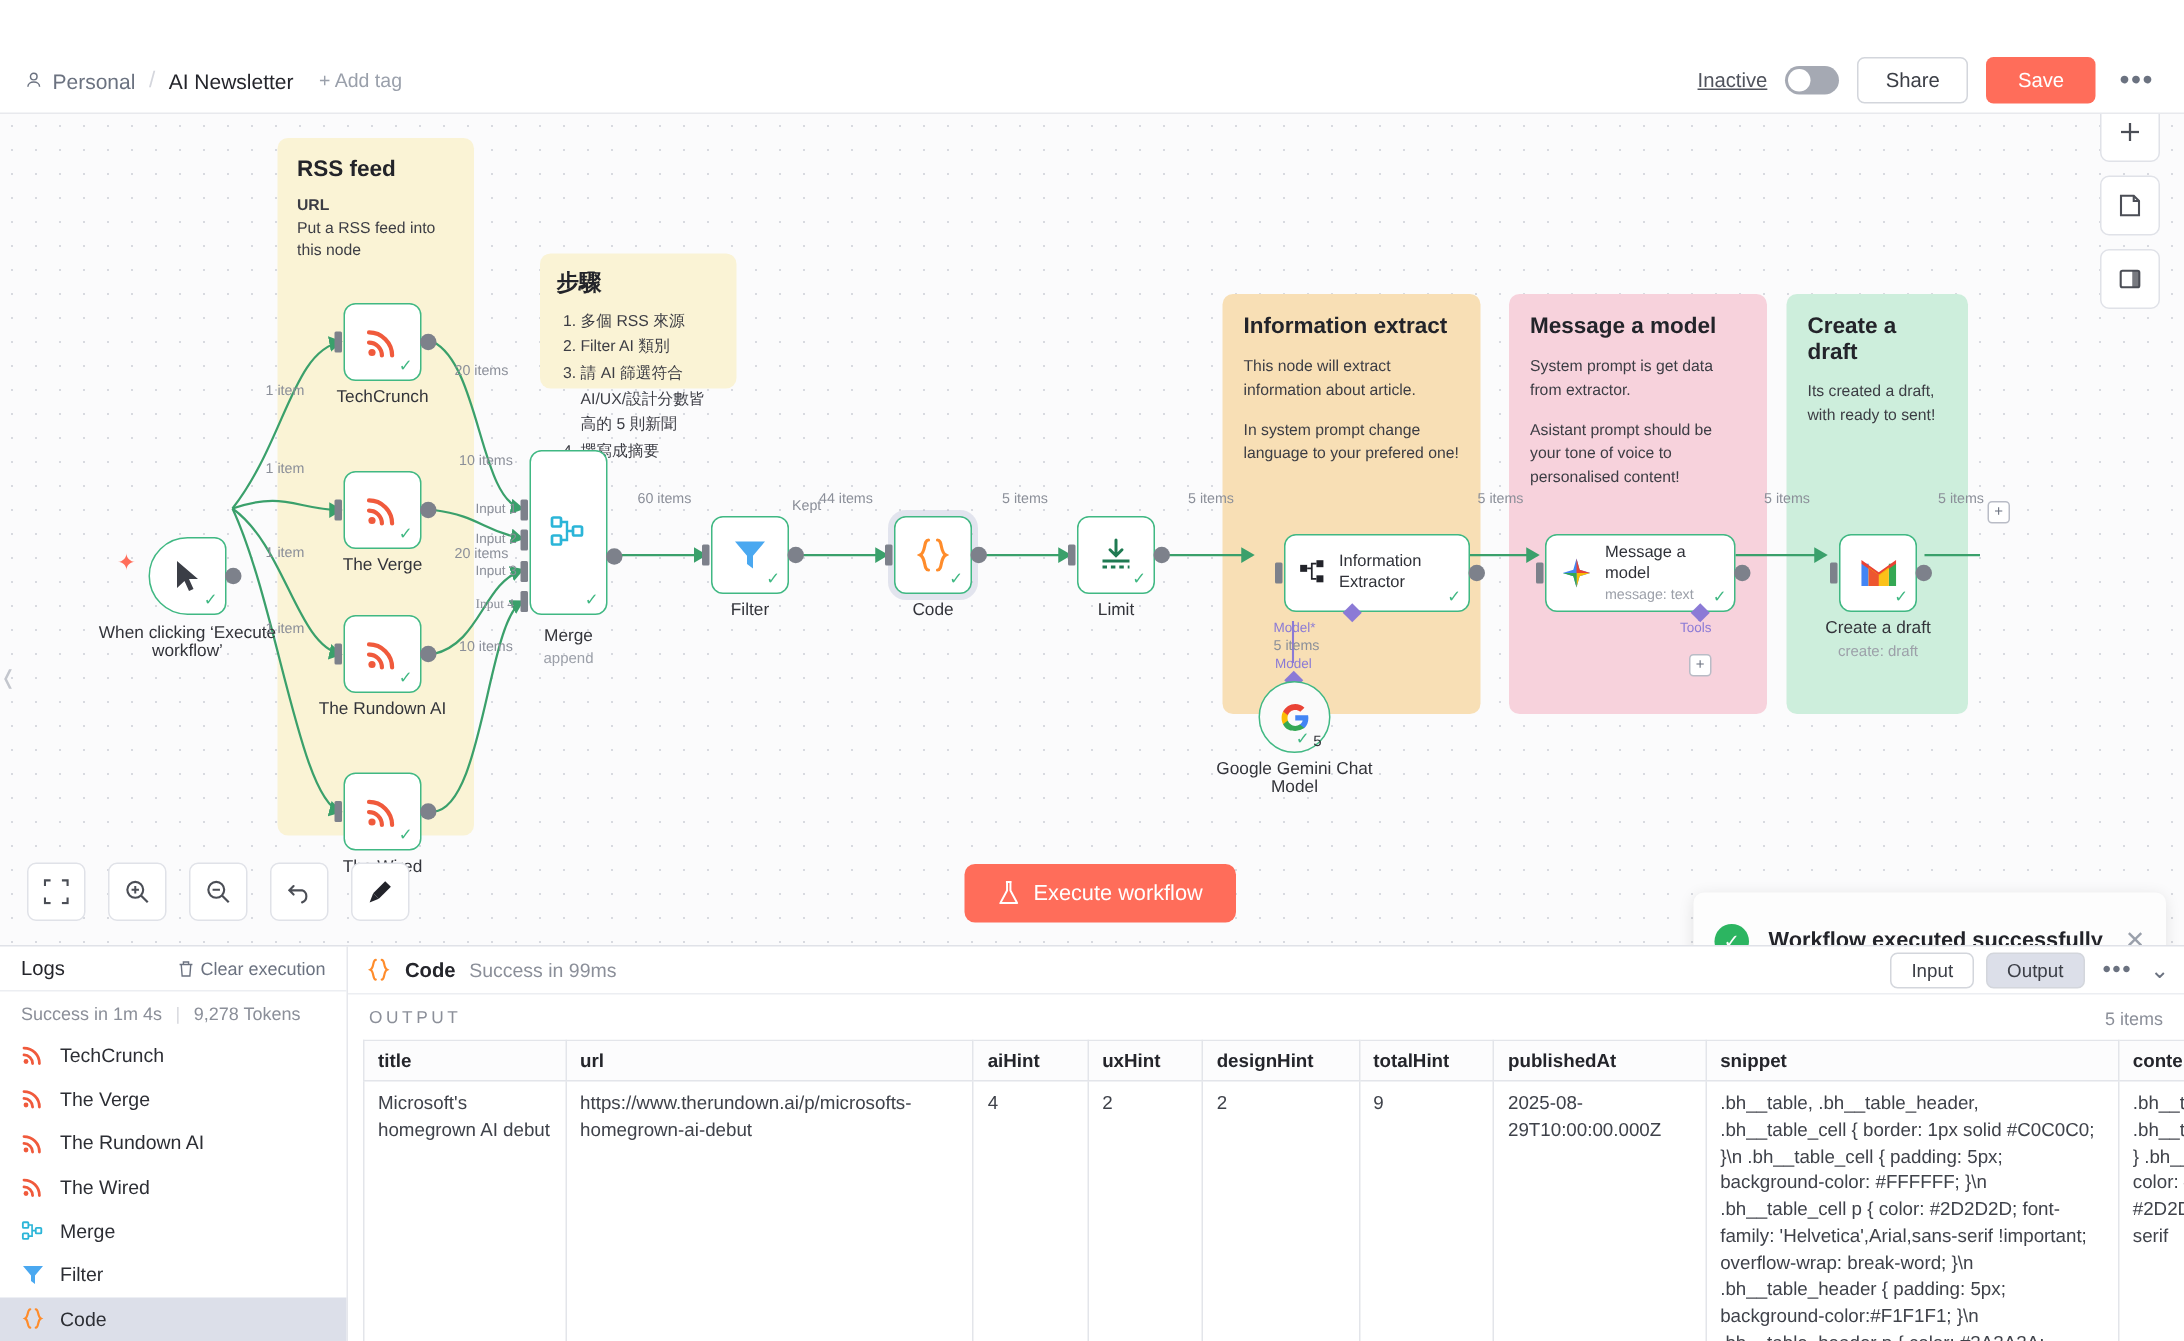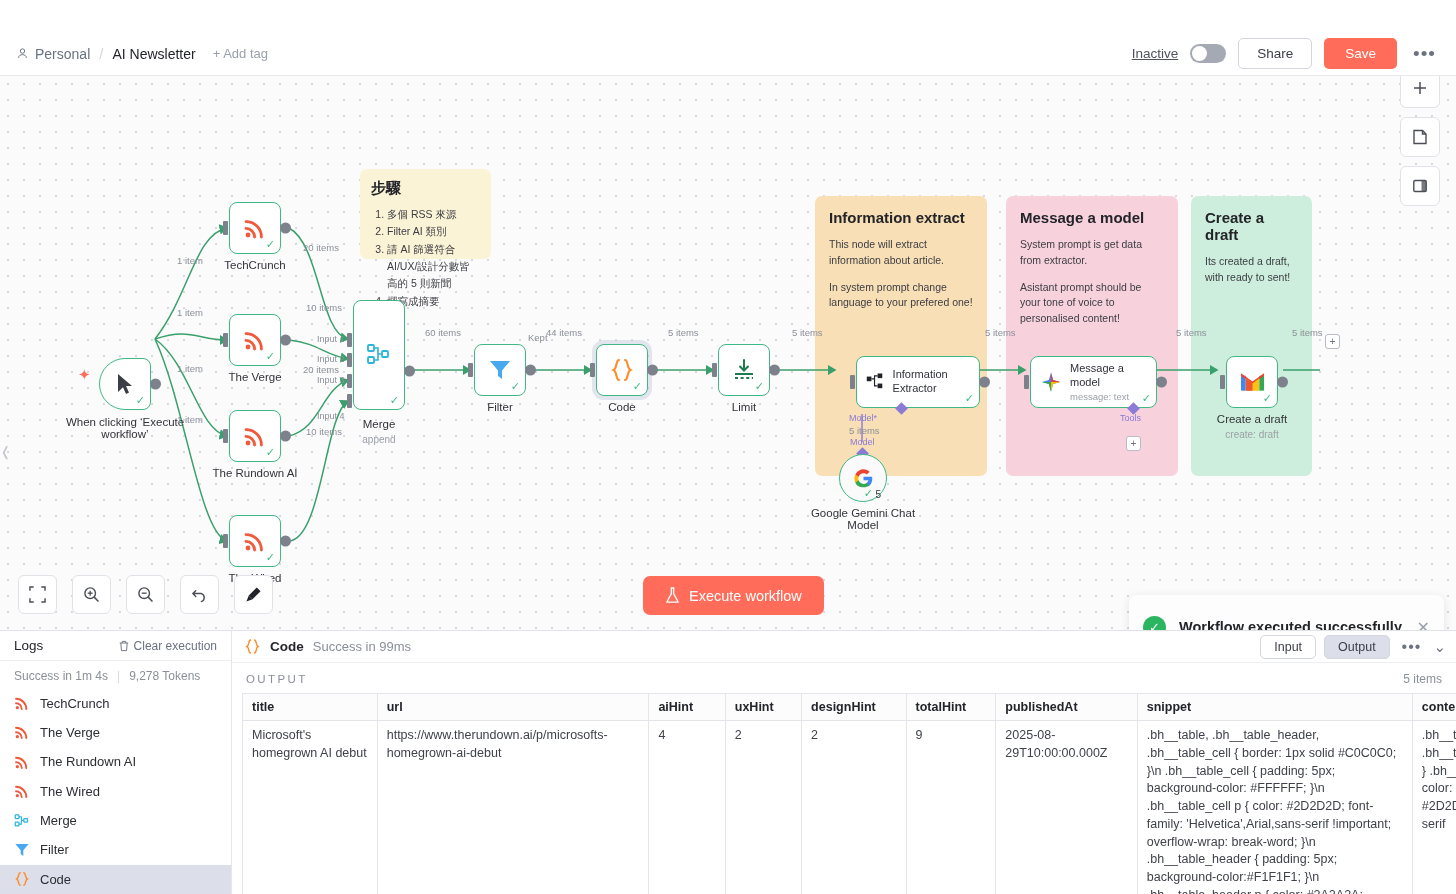--- a/index.html
+++ b/index.html
@@ -240,20 +240,25 @@
       <div class="toggle"></div>
       <button class="btn-share">Share</button>
       <button class="btn-save">Save</button>
       <span class="dots-btn">•••</span>
     </div>
   </div>
 
 
   <div class="canvas">
 
+    <div class="sticky yellow" style="left:185px; top:48px; width:131px; height:465px; padding:12px 13px;">
+      <div class="s-title">RSS feed</div>
+      <div class="s-sub">URL</div>
+      <div class="s-body">Put a RSS feed into this node</div>
+    </div>
 
     <div class="sticky yellow" style="left:360px; top:125px; width:131px; height:90px; padding:10px 11px;">
       <div class="s-title">步驟</div>
       <ol>
         <li>多個 RSS 來源</li>
         <li>Filter AI 類別</li>
         <li>請 AI 篩選符合 AI/UX/設計分數皆高的 5 則新聞</li>
         <li>撰寫成摘要</li>
       </ol>
     </div>
@@ -399,21 +404,21 @@
         <span class="port-in" style="top:80px;"></span>
         <span class="port-in" style="top:100px;"></span>
         <span class="port-out" style="top:70px;"></span>
       </div>
       <div class="node-label" style="top:118px;">Merge</div>
       <div class="node-sublabel" style="top:134px;">append</div>
     </div>
     <span class="port-label" style="left:317px; top:290px;">Input 1</span>
     <span class="port-label" style="left:317px; top:310px;">Input 2</span>
     <span class="port-label" style="left:317px; top:331px;">Input 3</span>
-    <span class="port-label" style="left:317px; top:367px;">Input 4</span>
+    <span class="port-label" style="left:317px; top:353px;font-family:Liberation Serif, serif;">Input 4</span>
 
     <div class="node" style="left:474px; top:300px;">
       <div class="node-box">
         <svg width="24" height="24" viewBox="0 0 24 24">
           <path d="M2,3 L22,3 L14,12.5 L14,21 L10,18 L10,12.5 Z" fill="#4aa8f0"></path>
         </svg>
         <span class="node-check">✓</span>
         <span class="port-in"></span>
         <span class="port-out"></span>
       </div>

